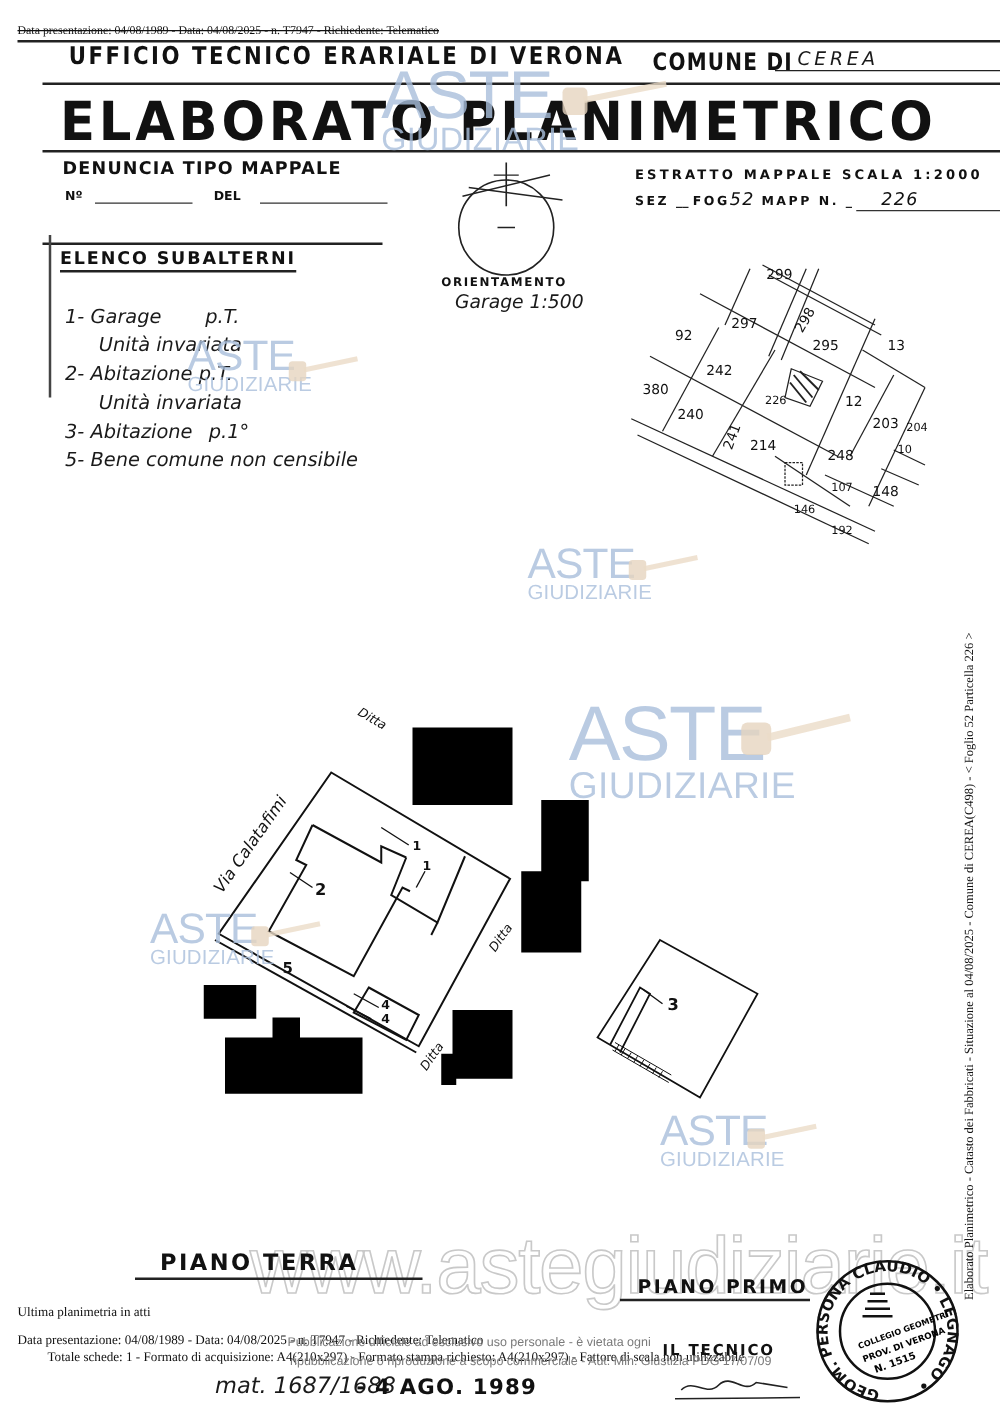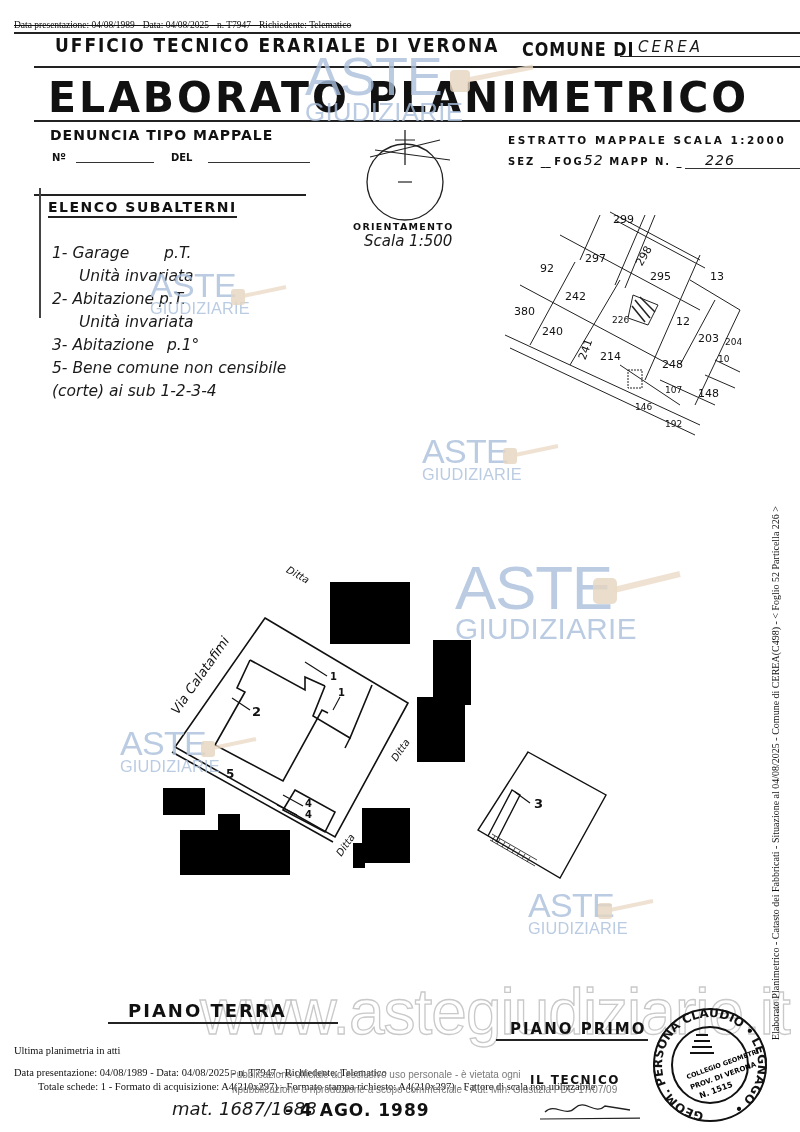--- a/index.html
+++ b/index.html
@@ -79,21 +79,21 @@
 
 <svg class="abs compass" viewBox="0 0 100 100">
   <circle cx="45" cy="57" r="38" fill="none" stroke="#222" stroke-width="1.3"></circle>
   <line x1="45" y1="5" x2="45" y2="40" stroke="#222" stroke-width="1.3"></line>
   <line x1="10" y1="32" x2="80" y2="15" stroke="#222" stroke-width="1.1"></line>
   <line x1="15" y1="25" x2="90" y2="35" stroke="#222" stroke-width="1.1"></line>
   <line x1="35" y1="15" x2="55" y2="15" stroke="#222" stroke-width="1"></line>
   <line x1="38" y1="57" x2="52" y2="57" stroke="#222" stroke-width="1.2"></line>
 </svg>
 <div class="abs orient">ORIENTAMENTO</div>
-<div class="abs scala hand">Scala 1:500</div>
+<div class="abs scala hand">Garage 1:500</div>
 
 <div class="hline" style="left:34px; top:194px; width:272px; height:1.5px;"></div>
 <div class="vline" style="left:39px; top:188px; height:130px;"></div>
 <div class="abs elenco-title">ELENCO SUBALTERNI</div>
 <div class="abs elenco-list hand">
   <div class="elenco-item">
     <span>1-</span>
     <span>Garage</span>
     <span class="pos">p.T.</span>
     <span class="sub">Unità invariata</span>
@@ -105,21 +105,20 @@
     <span class="sub">Unità invariata</span>
   </div>
   <div class="elenco-item">
     <span>3-</span>
     <span>Abitazione</span>
     <span style="margin-left:8px;">p.1°</span>
   </div>
   <div class="elenco-item">
     <span>5-</span>
     <span>Bene comune non censibile</span>
-    <span class="sub" style="padding-left:0;">(corte) ai sub 1-2-3-4</span>
   </div>
 </div>
 
 <svg class="abs mapsvg" viewBox="0 0 280 240" font-family="DejaVu Sans, sans-serif" font-size="11" fill="#111">
   <g stroke="#222" stroke-width="1" fill="none">
     <line x1="110" y1="12" x2="200" y2="60"></line>
     <line x1="115" y1="20" x2="205" y2="68"></line>
     <line x1="100" y1="15" x2="80" y2="60"></line>
     <line x1="60" y1="35" x2="200" y2="110"></line>
     <line x1="145" y1="15" x2="115" y2="85"></line>

